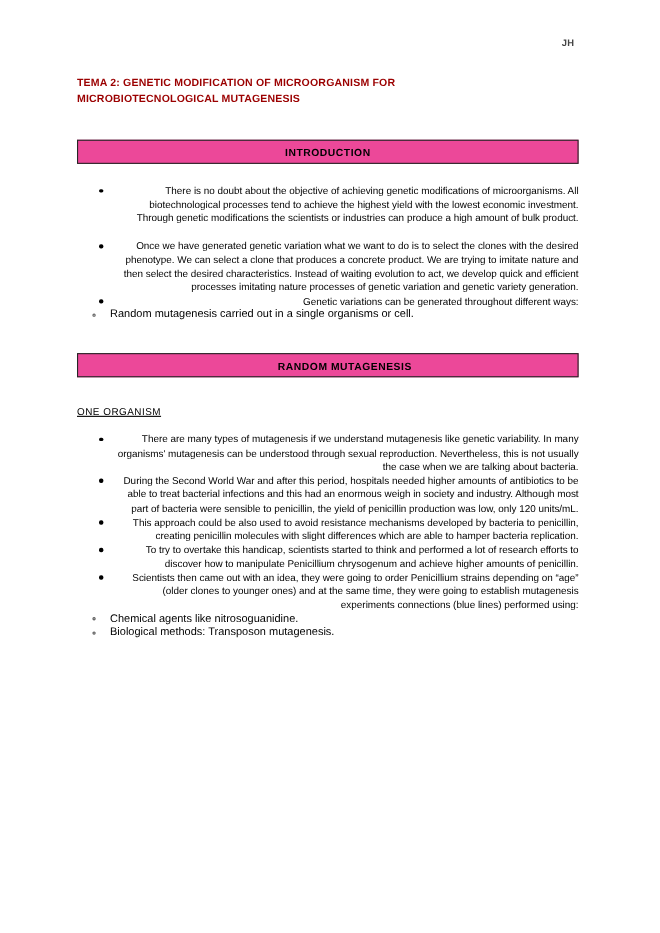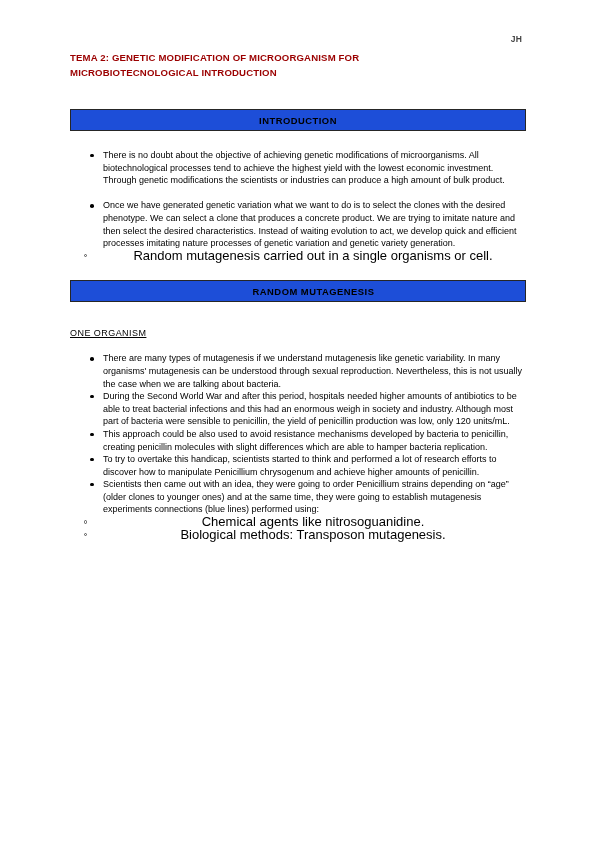--- a/index.html
+++ b/index.html
@@ -32,63 +32,64 @@
     font-size: 8.5px;
     font-weight: bold;
     color: #444444;
     letter-spacing: 0.2px;
   }
 
   
   .content {
     position: absolute;
     left: 70px;
-    top: 50px;
+    top: 68px;
     width: 456px;
   }
 
   
   .doc-title {
     color: #9b0000;
     font-size: 9.6px;
     font-weight: bold;
     line-height: 15px;
     letter-spacing: 0.15px;
     margin: 0 0 0 0;
   }
   .doc-title .line2 { display: block; }
 
   
   .section-banner {
     margin-top: 29px;
     border: 1.6px solid #262626;
-    background: #1d4ed8;
+    background: #ec4899;
     height: 22px;
     line-height: 22px;
     text-align: center;
     font-size: 9.4px;
     font-weight: bold;
     letter-spacing: 0.5px;
     box-sizing: border-box;
   }
-  .section-banner.second { margin-top: 18px; padding-left: 31px; }
+  .section-banner.second { margin-top: 28px; padding-left: 31px; }
 
   
   .sub-heading {
     margin-top: 26px;
     font-size: 9px;
     text-decoration: underline;
     letter-spacing: 0.45px;
   }
 
   
   ul.lvl1 {
     list-style: none;
     margin: 0;
     padding: 0;
+    text-align: right;
   }
   ul.lvl1 > li {
     position: relative;
     padding-left: 33px;
     font-size: 9px;
     line-height: 12.6px;
     margin: 0;
   }
   ul.lvl1 > li > .txt { display: block; }
   ul.lvl1 > li > .txt::before {
@@ -103,23 +104,22 @@
   }
 
   ul.lvl2 {
     list-style: none;
     margin: 0;
     padding: 0;
   }
   ul.lvl2 > li {
     position: relative;
     padding-left: 30px;
-    font-size: 13px;
+    font-size: 10px;
     line-height: 12.6px;
-    text-align: center;
   }
   ul.lvl2 > li::before {
     content: "";
     position: absolute;
     left: 14px;
     top: 4.3px;
     width: 3.2px;
     height: 3.2px;
     border: 1px solid #555555;
     border-radius: 50%;
@@ -135,33 +135,36 @@
 <body>
 
 <div class="page">
 
   <div class="author-mark">JH</div>
 
   <div class="content">
 
     <div class="doc-title">
       <span>TEMA 2: GENETIC MODIFICATION OF MICROORGANISM FOR</span>
-      <span class="line2">MICROBIOTECNOLOGICAL INTRODUCTION</span>
+      <span class="line2">MICROBIOTECNOLOGICAL MUTAGENESIS</span>
     </div>
 
     <div class="section-banner">INTRODUCTION</div>
 
     <div class="intro-body">
       <ul class="lvl1">
         <li>
           <span class="txt">There is no doubt about the objective of achieving genetic modifications of microorganisms. All biotechnological processes tend to achieve the highest yield with the lowest economic investment. Through genetic modifications the scientists or industries can produce a high amount of bulk product.</span>
         </li>
         <li class="gap-para"></li>
         <li>
           <span class="txt">Once we have generated genetic variation what we want to do is to select the clones with the desired phenotype. We can select a clone that produces a concrete product. We are trying to imitate nature and then select the desired characteristics. Instead of waiting evolution to act, we develop quick and efficient processes imitating nature processes of genetic variation and genetic variety generation.</span>
+        </li>
+        <li>
+          <span class="txt">Genetic variations can be generated throughout different ways:</span>
         </li>
       </ul>
 
       <ul class="lvl2">
         <li>Random mutagenesis carried out in a single organisms or cell.</li>
       </ul>
     </div>
 
     <div class="section-banner second">RANDOM MUTAGENESIS</div>
 

